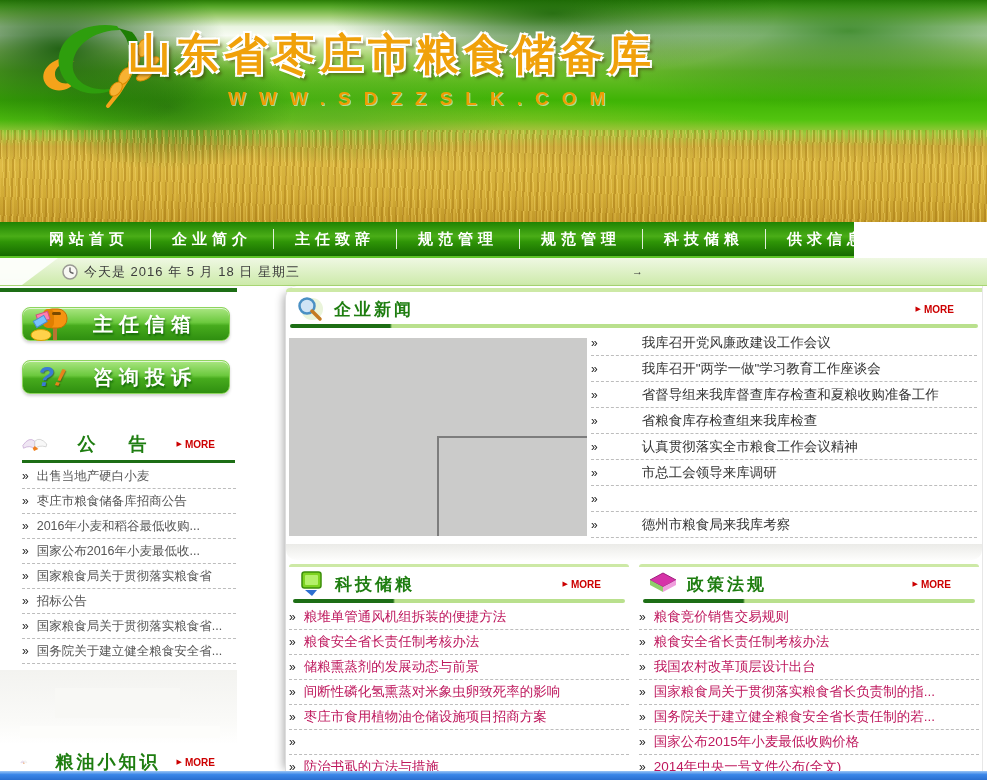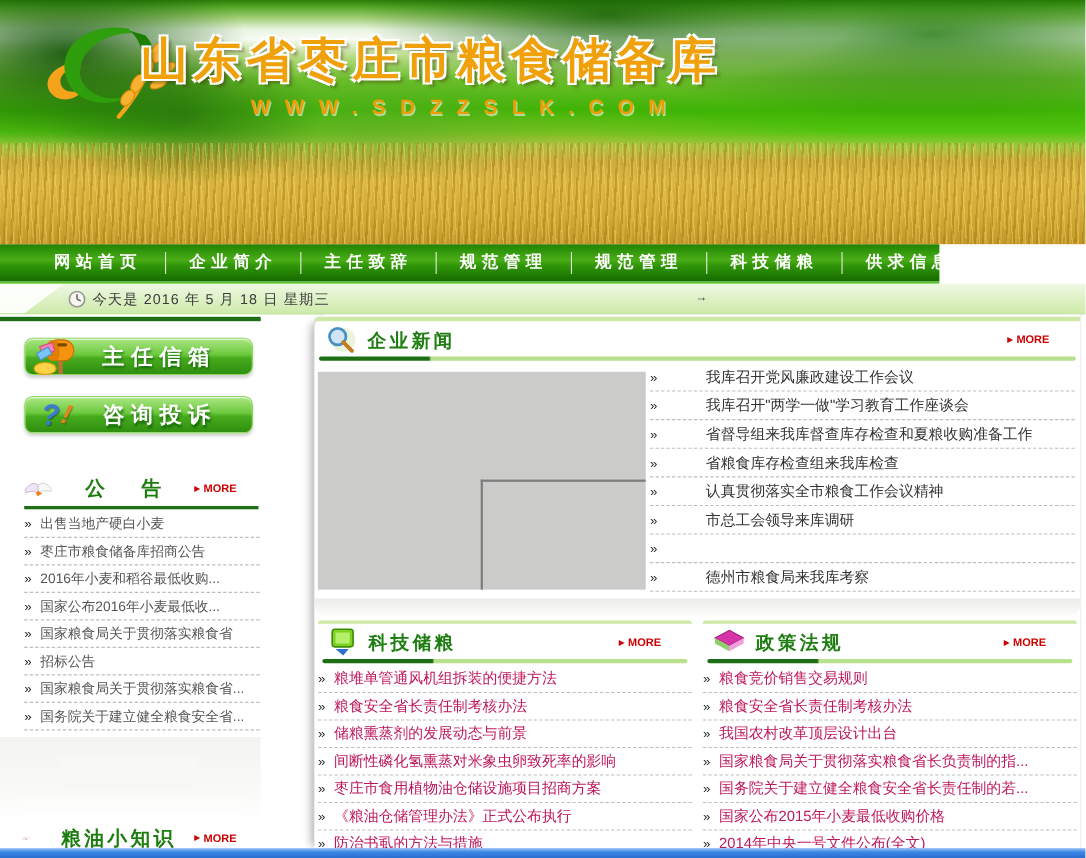--- a/index.html
+++ b/index.html
@@ -390,21 +390,20 @@
                 <a>间断性磷化氢熏蒸对米象虫卵致死率的影响</a>
               </li>
 
               <li class="row">
                 <span class="bullet">»</span>
                 <a>枣庄市食用植物油仓储设施项目招商方案</a>
               </li>
 
               <li class="row">
                 <span class="bullet">»</span>
-                <a>《粮油仓储管理办法》正式公布执行</a>
               </li>
 
               <li class="row">
                 <span class="bullet">»</span>
                 <a>防治书虱的方法与措施</a>
               </li>
             </ul>
         </div>
 
         <div class="col">

